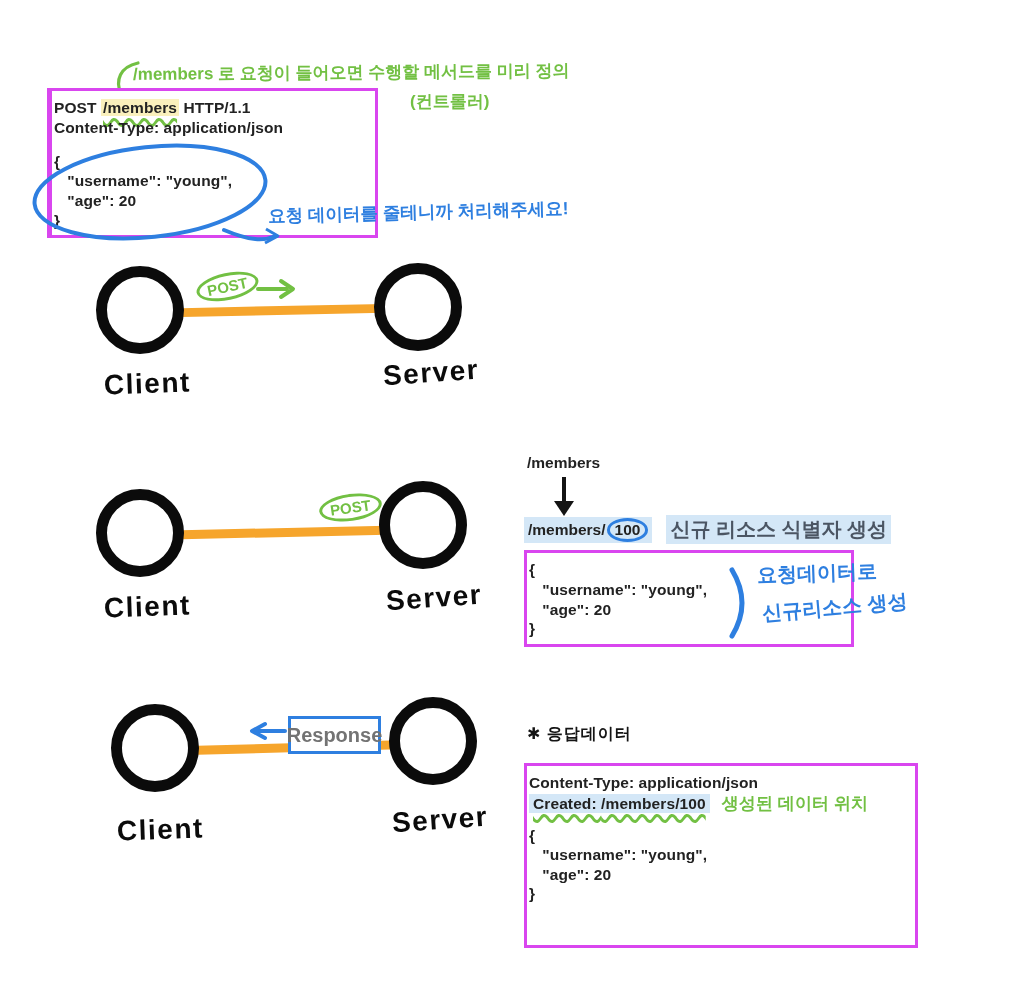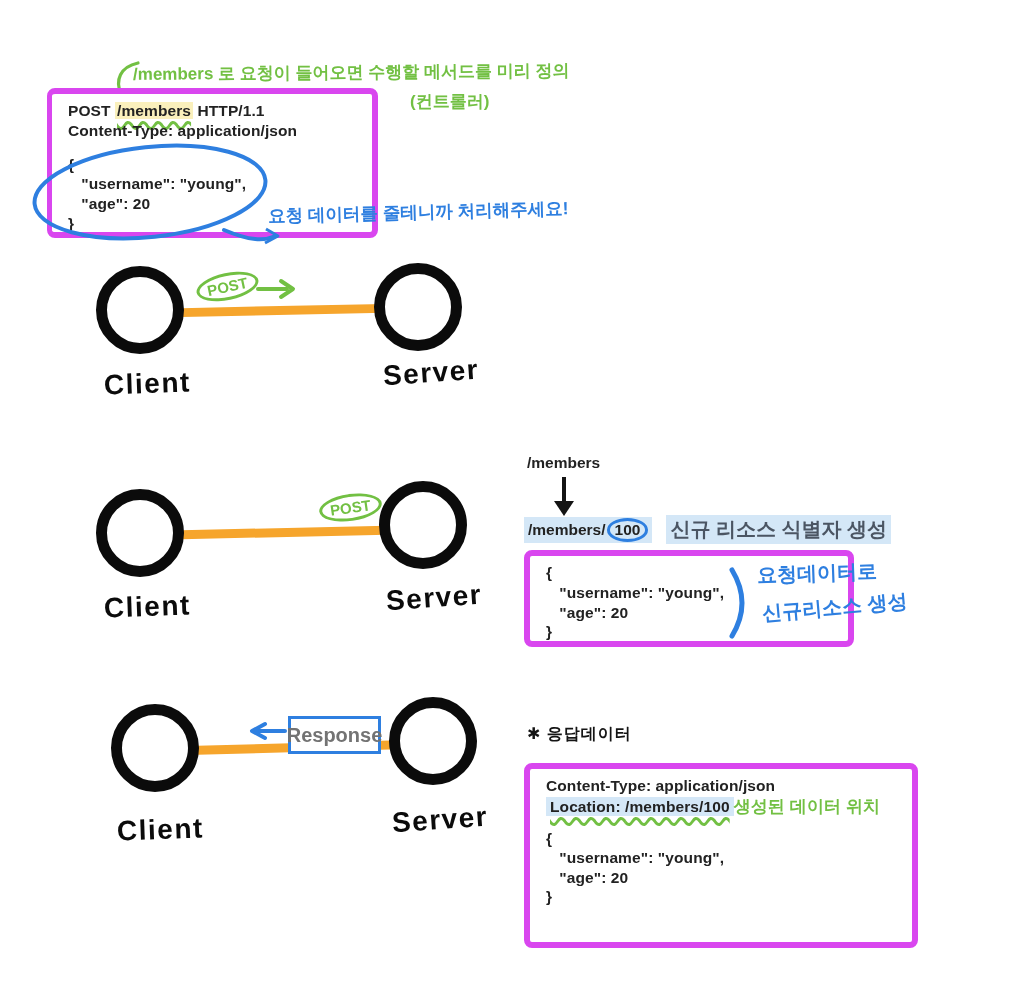--- a/index.html
+++ b/index.html
@@ -5,23 +5,23 @@
   html,body { margin:0; padding:0; background:#ffffff; }
   .canvas {
     position:relative; width:1016px; height:1000px; background:#ffffff; overflow:hidden;
     font-family:"Liberation Sans","DejaVu Sans",sans-serif;
   }
   .abs { position:absolute; }
 
   
   .code-box {
     position:absolute; box-sizing:border-box; background:#fff;
-    border:6px solid #d946ef; border-radius:8px;
+    border:3px solid #d946ef; border-radius:0;
     color:#222; font-weight:700; font-size:15.5px; line-height:1.28;
-    padding:7px 16px; letter-spacing:0.1px;
+    padding:7px 2px; letter-spacing:0.1px;
   }
   .code-line { white-space:pre-wrap; }
   .gap-after { margin-bottom:14px; }
 
   
   .hl-yellow { background:#faf0bc; padding:0 2px; }
   .hl-blue   { background:#d4e7f7; padding:1px 4px; }
   .wavy-green {
     text-decoration:underline wavy #72c043;
     text-decoration-thickness:2.5px; text-underline-offset:5px;
@@ -141,20 +141,20 @@
   <div class="response-tag" style="left:288px; top:716px; width:93px; height:38px;">
     <span>Response</span>
   </div>
   <div class="node-label" style="left:117px; top:814px; transform:rotate(-2deg);">Client</div>
   <div class="node-label" style="left:392px; top:804px; transform:rotate(-4deg);">Server</div>
 
   <div class="hand-black" style="left:527px; top:724px; font-size:16px; letter-spacing:1px;">✱ 응답데이터</div>
 
   <div class="code-box" style="left:524px; top:763px; width:394px; height:185px; line-height:1.26;">
     <div class="code-line">Content-Type: application/json</div>
-    <div class="code-line" style="margin-bottom:12px;"><span class="hl-blue wavy-green"><span>Location: </span><span>/members/100</span></span><span class="hand-green" style="position:static; font-size:17px;">생성된 데이터 위치</span></div>
+    <div class="code-line" style="margin-bottom:12px;"><span class="hl-blue wavy-green"><span>Created: </span><span>/members/100</span></span><span class="hand-green" style="position:static; margin-left:12px; font-size:17px;">생성된 데이터 위치</span></div>
     <div class="code-line">{</div>
     <div class="code-line">   "username": "young",</div>
     <div class="code-line">   "age": 20</div>
     <div class="code-line">}</div>
   </div>
 
 </div>
 
 </body></html>

